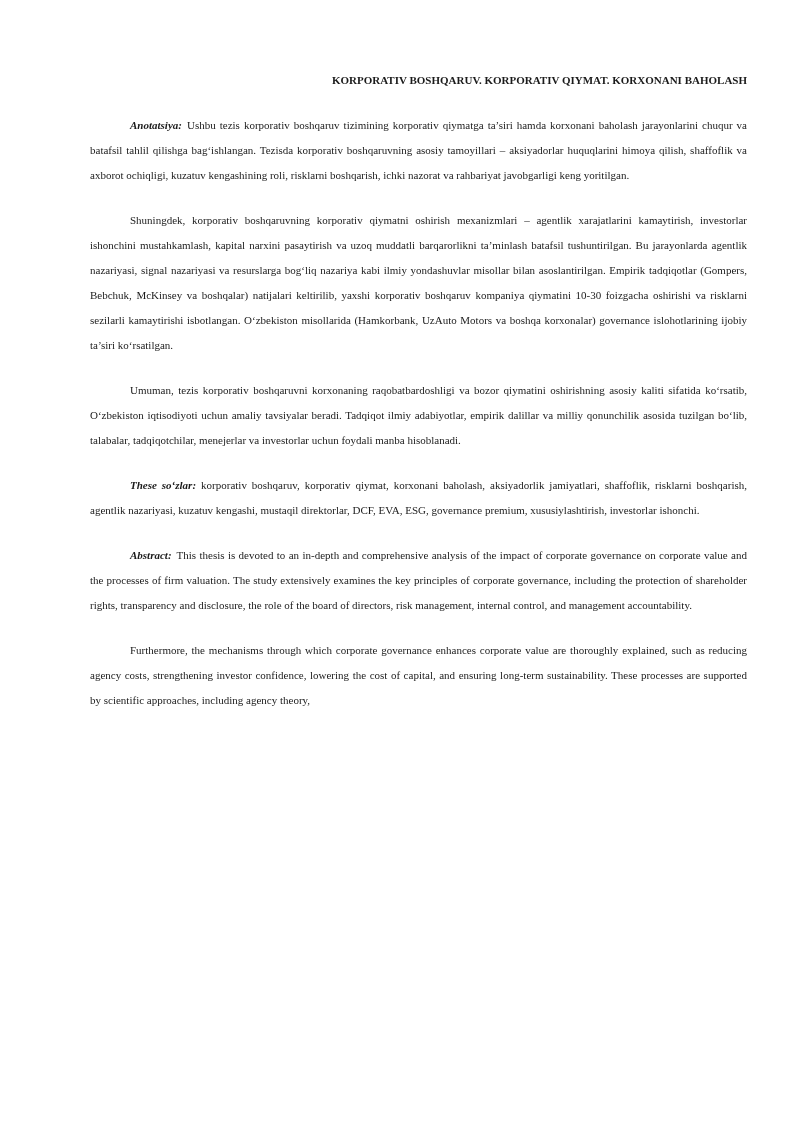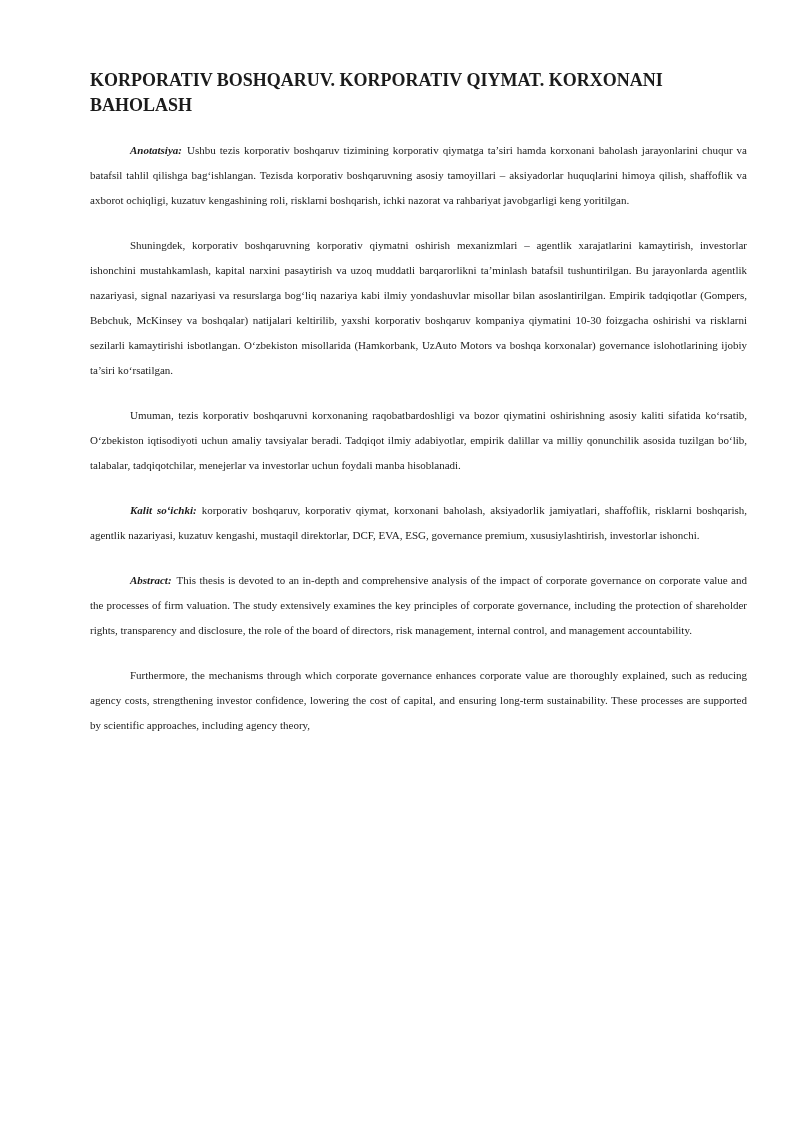--- a/index.html
+++ b/index.html
@@ -12,24 +12,24 @@
     width: 800px;
     height: 1131px;
     background: #ffffff;
     box-sizing: border-box;
     padding: 60px 53px 0 90px;
     font-family: "Liberation Serif", "DejaVu Serif", serif;
     color: #1b1b1b;
     overflow: hidden;
   }
   .doc-title {
-    font-size: 18px;
+    font-size: 11px;
     line-height: 25px;
     font-weight: bold;
-    text-align: left;
+    text-align: right;
     margin: 8px 0 0 0;
   }
   .para {
     font-size: 11px;
     line-height: 25px;
     text-align: justify;
     text-indent: 40px;
     margin: 20px 0 0 0;
   }
   .lead {
@@ -53,21 +53,21 @@
 
   <p class="para">
     <span class="lead"></span><span>Shuningdek, korporativ boshqaruvning korporativ qiymatni oshirish mexanizmlari – agentlik xarajatlarini kamaytirish, investorlar ishonchini mustahkamlash, kapital narxini pasaytirish va uzoq muddatli barqarorlikni ta’minlash batafsil tushuntirilgan. Bu jarayonlarda agentlik nazariyasi, signal nazariyasi va resurslarga bog‘liq nazariya kabi ilmiy yondashuvlar misollar bilan asoslantirilgan. Empirik tadqiqotlar (Gompers, Bebchuk, McKinsey va boshqalar) natijalari keltirilib, yaxshi korporativ boshqaruv kompaniya qiymatini 10-30 foizgacha oshirishi va risklarni sezilarli kamaytirishi isbotlangan. O‘zbekiston misollarida (Hamkorbank, UzAuto Motors va boshqa korxonalar) governance islohotlarining ijobiy ta’siri ko‘rsatilgan.</span>
   </p>
 
   <p class="para">
     <span class="lead"></span><span>Umuman, tezis korporativ boshqaruvni korxonaning raqobatbardoshligi va bozor qiymatini oshirishning asosiy kaliti sifatida ko‘rsatib, O‘zbekiston iqtisodiyoti uchun amaliy tavsiyalar beradi. Tadqiqot ilmiy adabiyotlar, empirik dalillar va milliy qonunchilik asosida tuzilgan bo‘lib, talabalar, tadqiqotchilar, menejerlar va investorlar uchun foydali manba hisoblanadi.</span>
   </p>
 
   <p class="para">
-    <span class="lead">Kalit so‘ichki:</span><span>korporativ boshqaruv, korporativ qiymat, korxonani baholash, aksiyadorlik jamiyatlari, shaffoflik, risklarni boshqarish, agentlik nazariyasi, kuzatuv kengashi, mustaqil direktorlar, DCF, EVA, ESG, governance premium, xususiylashtirish, investorlar ishonchi.</span>
+    <span class="lead">These so‘zlar:</span><span>korporativ boshqaruv, korporativ qiymat, korxonani baholash, aksiyadorlik jamiyatlari, shaffoflik, risklarni boshqarish, agentlik nazariyasi, kuzatuv kengashi, mustaqil direktorlar, DCF, EVA, ESG, governance premium, xususiylashtirish, investorlar ishonchi.</span>
   </p>
 
   <p class="para">
     <span class="lead">Abstract:</span><span>This thesis is devoted to an in-depth and comprehensive analysis of the impact of corporate governance on corporate value and the processes of firm valuation. The study extensively examines the key principles of corporate governance, including the protection of shareholder rights, transparency and disclosure, the role of the board of directors, risk management, internal control, and management accountability.</span>
   </p>
 
   <p class="para">
     <span class="lead"></span><span>Furthermore, the mechanisms through which corporate governance enhances corporate value are thoroughly explained, such as reducing agency costs, strengthening investor confidence, lowering the cost of capital, and ensuring long-term sustainability. These processes are supported by scientific approaches, including agency theory,</span>
   </p>
 

